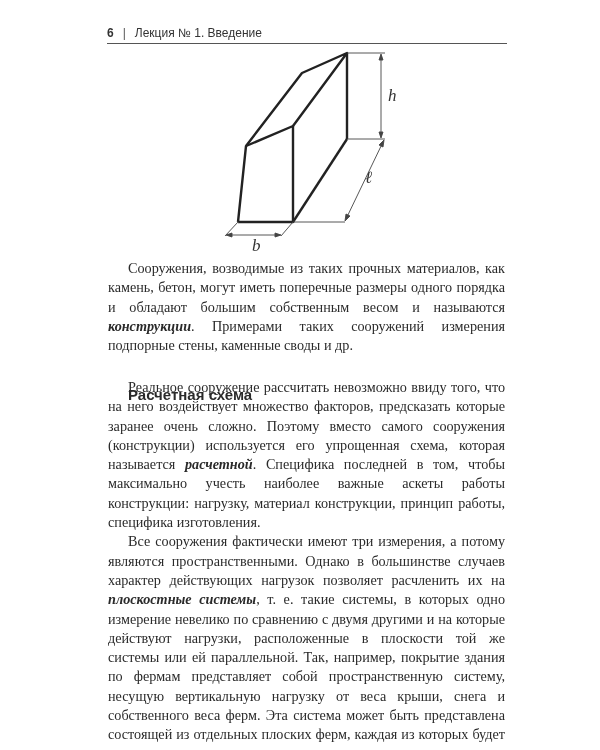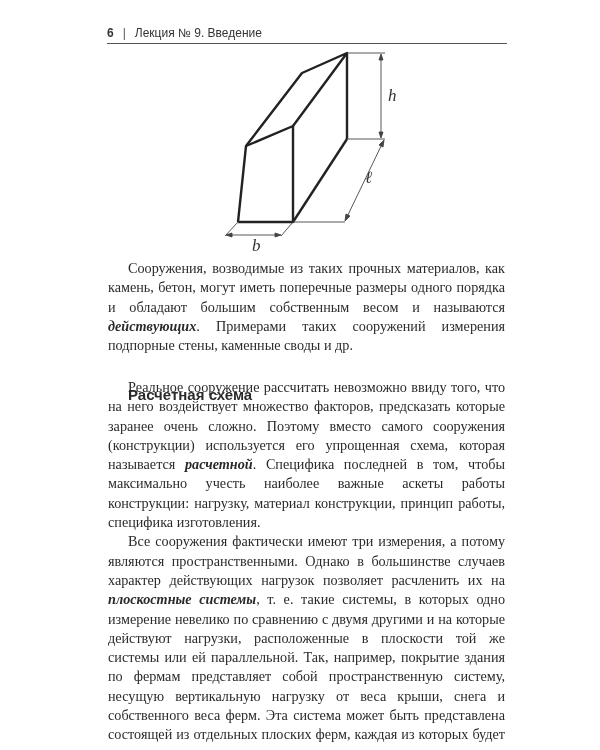--- a/index.html
+++ b/index.html
@@ -27,21 +27,21 @@
   }
   .b2 { top:378px; }
   em.bi { font-weight:bold; font-style:italic; }
 </style>
 </head>
 <body>
 
 <div class="header">
   <span class="pnum">6</span>
   <span class="sep">|</span>
-  <span>Лекция № 9. Введение</span>
+  <span>Лекция № 1. Введение</span>
 </div>
 <div class="header-rule"></div>
 
 <div class="figure">
   <svg viewBox="215 45 200 215">
     <g stroke="#222" stroke-width="2.4" fill="none" stroke-linejoin="round">
 
       <polyline points="238,222 246,146 293,126 293,222 238,222"></polyline>
 
       <polyline points="246,146 302,73 347,53 293,126"></polyline>
@@ -68,21 +68,21 @@
       <polygon points="226,235 232,233 232,237" fill="#444"></polygon>
       <polygon points="281,235 275,233 275,237" fill="#444"></polygon>
     </g>
   </svg>
 </div>
 <div class="figlabel" style="left:388px; top:86px;">h</div>
 <div class="figlabel" style="left:365px; top:168px;">ℓ</div>
 <div class="figlabel" style="left:252px; top:236px;">b</div>
 
 <div class="text-block b1">
-  <p><span>Сооружения, возводимые из таких прочных материалов, как камень, бетон, могут иметь поперечные размеры одного порядка и обладают большим собственным весом и называются </span><em class="bi">действующих</em><span>. Примерами таких сооружений измерения подпорные стены, каменные своды и др.</span></p>
+  <p><span>Сооружения, возводимые из таких прочных материалов, как камень, бетон, могут иметь поперечные размеры одного порядка и обладают большим собственным весом и называются </span><em class="bi">конструкции</em><span>. Примерами таких сооружений измерения подпорные стены, каменные своды и др.</span></p>
 </div>
 
 <div class="section-title">Расчетная схема</div>
 
 <div class="text-block b2">
   <p><span>Реальное сооружение рассчитать невозможно ввиду того, что на него воздействует множество факторов, предсказать которые заранее очень сложно. Поэтому вместо самого сооружения (конструкции) используется его упрощенная схема, которая называется </span><em class="bi">расчетной</em><span>. Специфика последней в том, чтобы максимально учесть наиболее важные аскеты работы конструкции: нагрузку, материал конструкции, принцип работы, специфика изготовления.</span></p>
   <p><span>Все сооружения фактически имеют три измерения, а потому являются пространственными. Однако в большинстве случаев характер действующих нагрузок позволяет расчленить их на </span><em class="bi">плоскостные системы</em><span>, т. е. такие системы, в которых одно измерение невелико по сравнению с двумя другими и на которые действуют нагрузки, расположенные в плоскости той же системы или ей параллельной. Так, например, покрытие здания по фермам представляет собой пространственную систему, несущую вертикальную нагрузку от веса крыши, снега и собственного веса ферм. Эта система может быть представлена состоящей из отдельных плоских ферм, каждая из которых будет воспринимать нагрузку от сосредоточенных сил, приложенных к узлам фермы в ее плоскости.</span></p>
 </div>
 
 </body></html>

